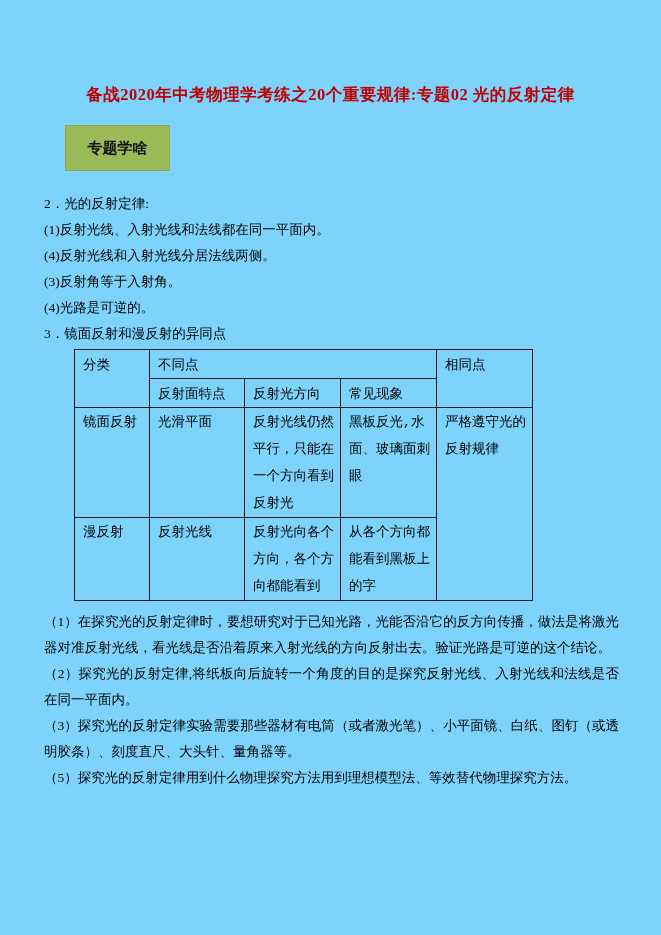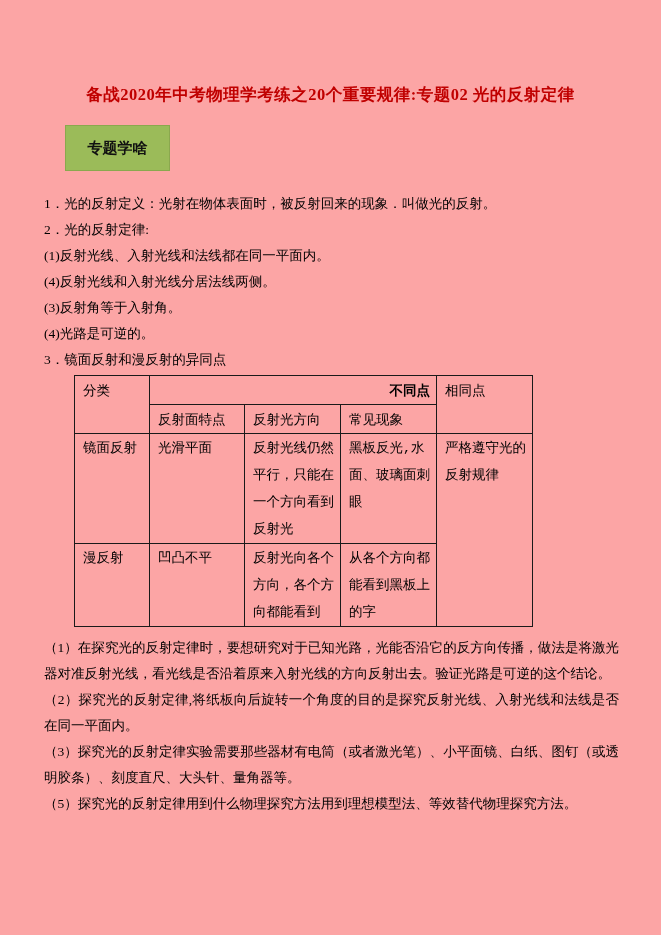--- a/index.html
+++ b/index.html
@@ -1,21 +1,21 @@
 <!DOCTYPE html>
 <html><head>
 <meta charset="utf-8">
 <style>
   * { margin:0; padding:0; box-sizing:border-box; }
   html, body { background:#ffffff; }
   .page {
     position:relative;
     width:661px;
     height:935px;
-    background:#fca5a5;
+    background:#7dd3fc;
     overflow:hidden;
     font-family:"Liberation Serif","DejaVu Serif",serif;
     color:#000000;
   }
   .doc-title {
     padding-top:84px;
     text-align:center;
     font-size:16.5px;
     font-weight:bold;
     color:#c00000;
@@ -53,41 +53,40 @@
   }
   table.cmp td {
     border:1px solid #1a1a1a;
     vertical-align:top;
     padding:1px 6px 0 8px;
     line-height:27px;
     text-align:left;
   }
   table.cmp tr.hdr td { height:27px; }
   table.cmp tr.body-row td { height:80px;font-family:Liberation Mono, monospace; }
-  table.cmp td.center { text-align:right;font-weight:bold; }
+  table.cmp td.center { text-align:left; }
   .col-cat { width:75px; }
   .col-a { width:95px; }
   .col-b { width:96px; }
   .col-c { width:96px; }
   .col-d { width:96px; }
 </style>
 </head>
 <body>
 
 <div class="page">
 
   <h1 class="doc-title">备战2020年中考物理学考练之20个重要规律:专题02 光的反射定律</h1>
 
   <div class="topic-badge">
     <span>专题学啥</span>
   </div>
 
   <div class="content">
 
-    <p>1．光的反射定义：光射在物体表面时，被反射回来的现象．叫做光的反射。</p>
     <p>2．光的反射定律:</p>
     <p>(1)反射光线、入射光线和法线都在同一平面内。</p>
     <p>(4)反射光线和入射光线分居法线两侧。</p>
     <p>(3)反射角等于入射角。</p>
     <p>(4)光路是可逆的。</p>
     <p>3．镜面反射和漫反射的异同点</p>
 
     <table class="cmp">
       <colgroup>
         <col class="col-cat">
@@ -109,21 +108,21 @@
         </tr>
         <tr class="body-row">
           <td>镜面反射</td>
           <td>光滑平面</td>
           <td>反射光线仍然平行，只能在一个方向看到反射光</td>
           <td>黑板反光,水面、玻璃面刺眼</td>
           <td rowspan="2">严格遵守光的反射规律</td>
         </tr>
         <tr class="body-row">
           <td>漫反射</td>
-          <td>凹凸不平</td>
+          <td>反射光线</td>
           <td>反射光向各个方向，各个方向都能看到</td>
           <td>从各个方向都能看到黑板上的字</td>
         </tr>
       </tbody>
     </table>
 
     <p>（1）在探究光的反射定律时，要想研究对于已知光路，光能否沿它的反方向传播，做法是将激光器对准反射光线，看光线是否沿着原来入射光线的方向反射出去。验证光路是可逆的这个结论。</p>
     <p>（2）探究光的反射定律,将纸板向后旋转一个角度的目的是探究反射光线、入射光线和法线是否在同一平面内。</p>
     <p>（3）探究光的反射定律实验需要那些器材有电筒（或者激光笔）、小平面镜、白纸、图钉（或透明胶条）、刻度直尺、大头针、量角器等。</p>
     <p>（5）探究光的反射定律用到什么物理探究方法用到理想模型法、等效替代物理探究方法。</p>

